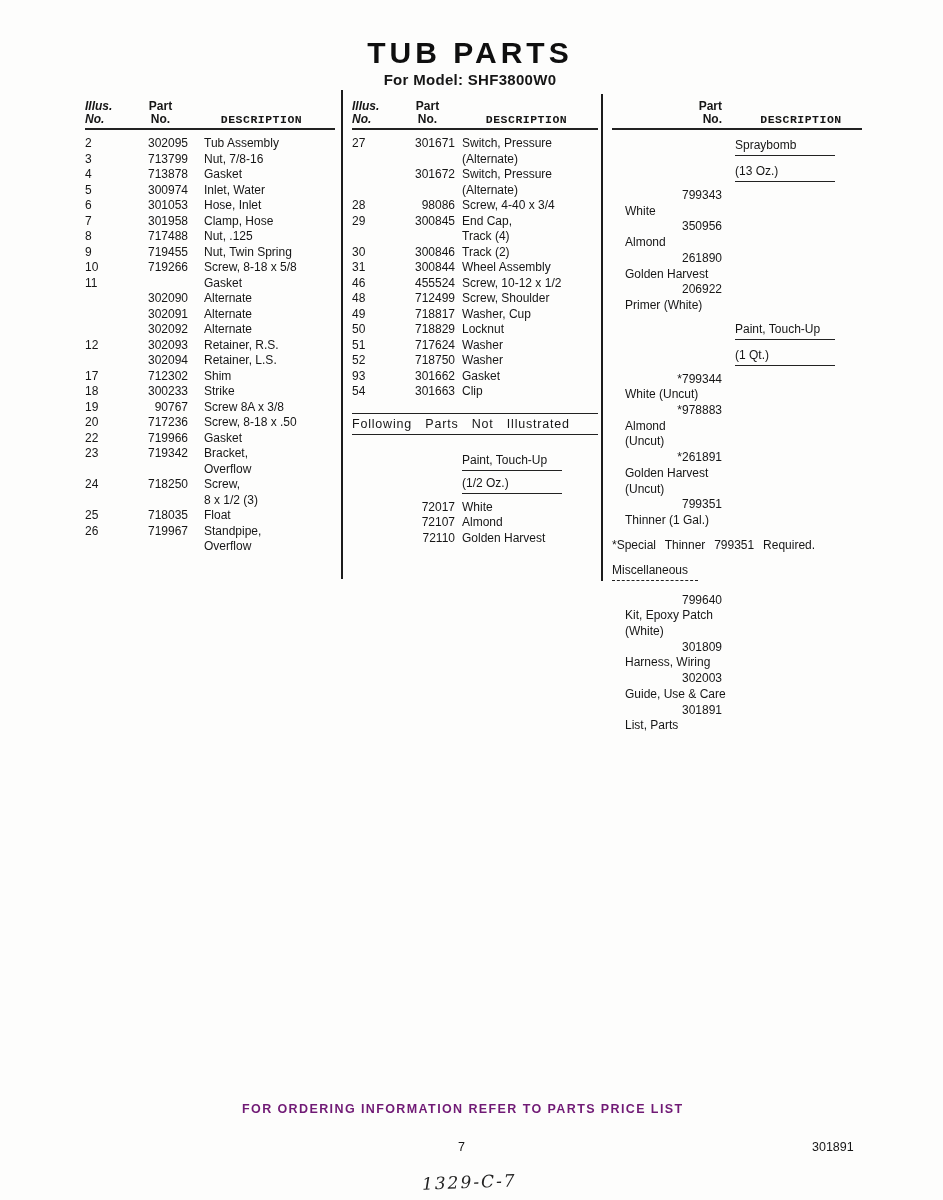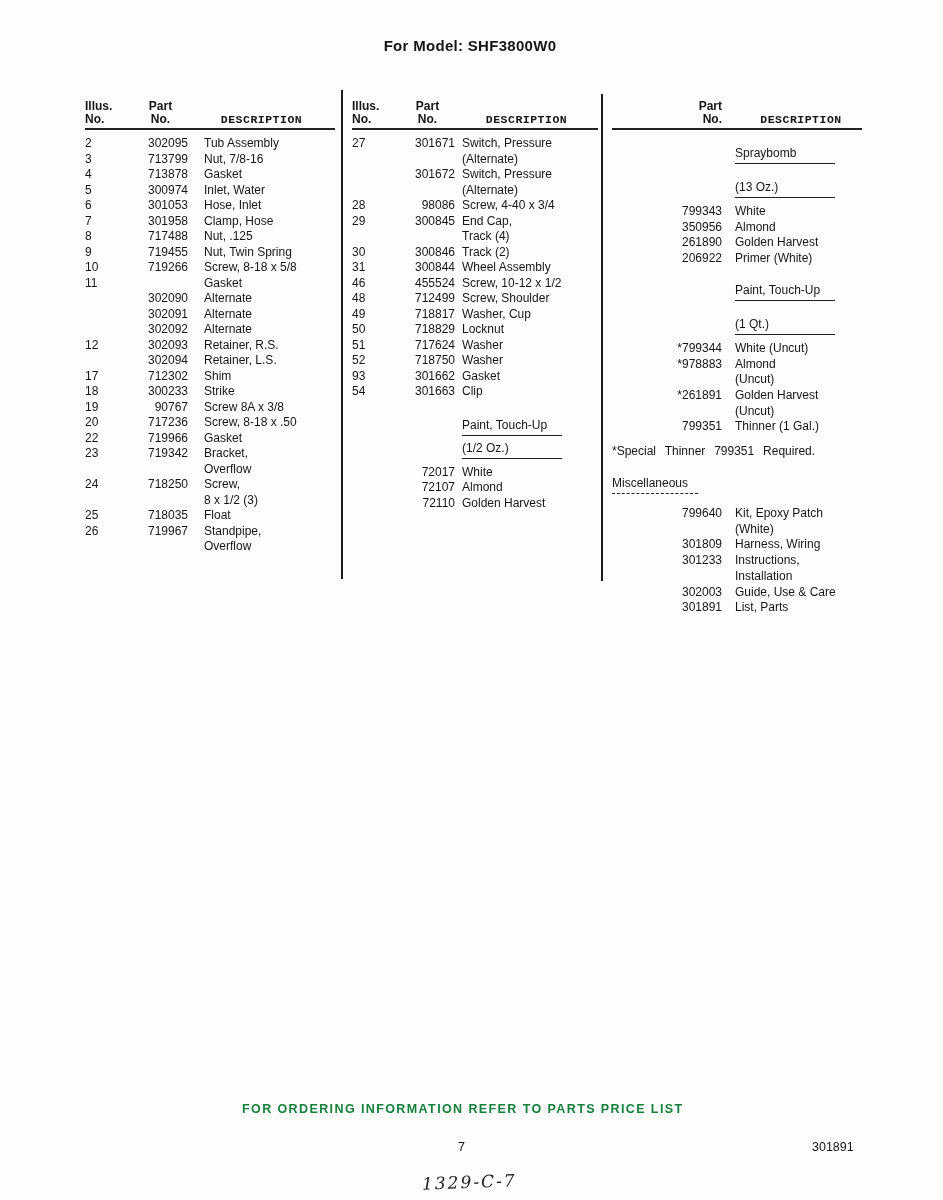--- a/index.html
+++ b/index.html
@@ -17,62 +17,63 @@
   .col{position:absolute; top:96px;}
   .col1{left:85px;  width:250px;}
   .col2{left:352px; width:246px;}
   .col3{left:612px; width:250px;}
   .vrule{position:absolute; width:2px; background:#1c1c1c;}
   .vrule1{left:341px; top:90px;  height:489px;}
   .vrule2{left:601px; top:94px;  height:487px;}
   
   .thead{display:flex; align-items:flex-end; border-bottom:2px solid #222;
          padding-bottom:2px; font-weight:bold; line-height:13px; height:30px;}
-  .h-illus{width:48px;}
+  .h-illus{width:48px;font-style:italic;}
   .h-part{width:55px; text-align:center;}
   .h-desc{flex:1; text-align:center; font-size:11.5px; letter-spacing:.5px; align-self:flex-end;font-family:Liberation Mono, monospace;}
   .col3 .h-part{width:110px; text-align:right; padding-right:18px;}
   
   .tbody{margin-top:6px;}
   .row{display:flex; line-height:15.5px;}
   .c-illus{width:48px;}
   .c-part{width:55px; text-align:right; white-space:pre;}
   .c-desc{flex:1; margin-left:16px; white-space:pre-line;}
   .col2 .c-desc{margin-left:7px;}
   .no-illus .c-part{width:103px;}
-  .col3 .row{line-height:15.7px;}
+  .col3 .row{line-height:15.7px;flex-direction:column;}
   .col3 .c-part{width:110px;}
   .col3 .c-desc{margin-left:13px;}
   
   .banner{margin-top:13px; border-top:1.5px solid #222; border-bottom:1.5px solid #222;
           padding:3px 0 3px 0; font-size:12.5px; word-spacing:9px; letter-spacing:.8px;}
   .paint{margin-top:18px;}
   .uhead-line{margin:3px 0 5px 110px; line-height:15px;}
-  .col3 .uhead-line{margin-left:123px; margin-top:16px; margin-bottom:6px;}
+  .col3 .uhead-line{margin-left:123px; margin-top:8px; margin-bottom:6px;}
   .col3 .uhead-line.left{margin-left:0;}
   .uhead{display:inline-block; min-width:100px; border-bottom:1.4px solid #222; padding-bottom:2px;}
   .uhead.dashed{border-bottom-style:dashed; min-width:86px;}
   .col3 .rows{margin-top:2px;}
   .col3 .rows.gap{margin-top:12px;}
   .note{margin:8px 0 9px 0; word-spacing:5.5px; line-height:17px;}
   
   .ordering-note{position:absolute; top:1102px; left:200px; font-weight:bold;
-                 font-size:12.5px; letter-spacing:1.4px; color:#15803d;padding-left:42px;}
+                 font-size:12.5px; letter-spacing:1.4px; color:#701a75;padding-left:42px;}
   .page-number{position:absolute; top:1140px; left:458px; font-size:12.5px;}
   .doc-number{position:absolute; top:1140px; left:812px; font-size:12.5px;}
   .handwritten{position:absolute; top:1172px; left:422px; font-family:"DejaVu Serif", serif;
                font-style:italic; font-size:17px; letter-spacing:2px; color:#222;
                transform:rotate(-2deg);}
 </style>
 </head>
 <body>
 
 <div class="page">
 
   <header class="title-block">
+    <h1>TUB PARTS</h1>
     <div class="subtitle">For Model: SHF3800W0</div>
   </header>
 
   <section class="col col1">
     <div class="thead">
       <span class="h-illus"><span>Illus.</span><br><span>No.</span></span>
       <span class="h-part"><span>Part</span><br><span>No.</span></span>
       <span class="h-desc">DESCRIPTION</span>
     </div>
     <div class="tbody">
@@ -278,20 +279,21 @@
           <span class="c-illus">93</span>
           <span class="c-part">301662</span>
           <span class="c-desc">Gasket</span>
         </div>
         <div class="row">
           <span class="c-illus">54</span>
           <span class="c-part">301663</span>
           <span class="c-desc">Clip</span>
         </div>
       </div>
+    <div class="banner">Following Parts Not Illustrated</div>
     <div class="paint">
       <div class="uhead-line"><span class="uhead">Paint, Touch-Up</span></div>
       <div class="uhead-line"><span class="uhead">(1/2 Oz.)</span></div>
       <div class="tbody">
           <div class="row no-illus">
             <span class="c-part">72017</span>
             <span class="c-desc">White</span>
           </div>
           <div class="row no-illus">
             <span class="c-part">72107</span>
@@ -361,25 +363,20 @@
           <div class="row no-illus">
             <span class="c-part">799640</span>
             <span class="c-desc">Kit, Epoxy Patch
 (White)</span>
           </div>
           <div class="row no-illus">
             <span class="c-part">301809</span>
             <span class="c-desc">Harness, Wiring</span>
           </div>
           <div class="row no-illus">
-            <span class="c-part">301233</span>
-            <span class="c-desc">Instructions,
-Installation</span>
-          </div>
-          <div class="row no-illus">
             <span class="c-part">302003</span>
             <span class="c-desc">Guide, Use &amp; Care</span>
           </div>
           <div class="row no-illus">
             <span class="c-part">301891</span>
             <span class="c-desc">List, Parts</span>
           </div>
         </div>
       </div>
   </section>

